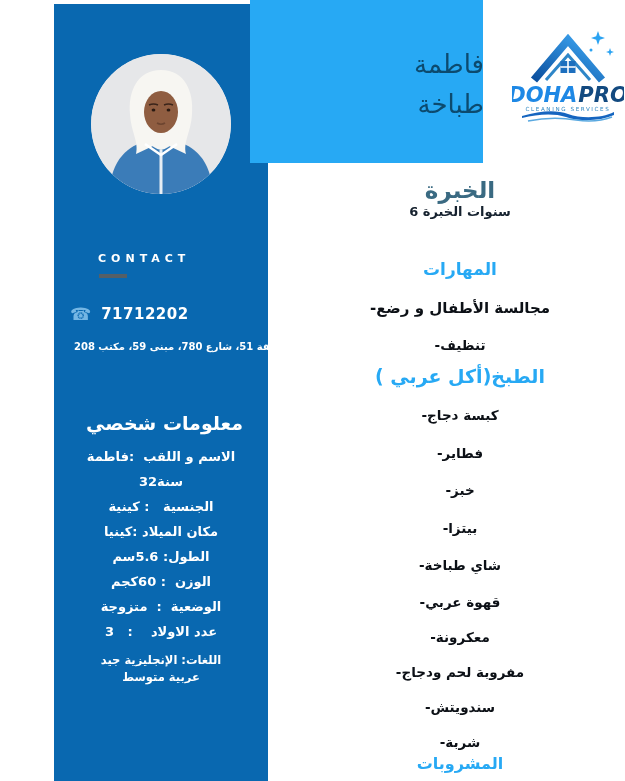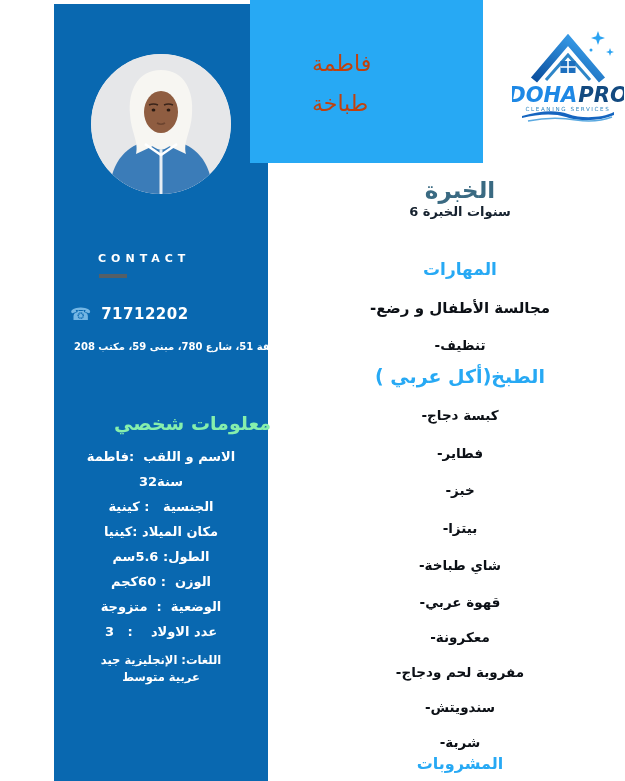--- a/index.html
+++ b/index.html
@@ -11,32 +11,32 @@
   .sidebar{position:absolute;left:36px;top:4px;width:214px;height:777px;background:#0968b0;margin-left:18px;}
   .photo{position:absolute;left:37px;top:50px;width:140px;height:140px;border-radius:50%;overflow:hidden;background:#e6e7e9;}
   .contact-label{position:absolute;left:44px;top:248px;color:#ffffff;font-size:11px;font-weight:bold;letter-spacing:5px;}
   .contact-bar{position:absolute;left:45px;top:270px;width:28px;height:4px;background:#555f66;}
   .phone-row{position:absolute;left:16px;top:300px;width:195px;display:flex;align-items:center;gap:10px;}
   .phone-glyph{font-size:17px;color:#74b6e4;line-height:20px;}
   .phone-num{font-size:15px;font-weight:bold;color:#ffffff;letter-spacing:0.5px;}
   .addr-row{position:absolute;left:14px;top:333px;width:200px;display:flex;align-items:center;gap:6px;}
   .addr-text{font-size:10px;font-weight:bold;color:#ffffff;direction:rtl;white-space:nowrap;flex:1;text-align:center;}
   .pinfo-h{position:absolute;left:0;top:408px;width:221px;text-align:center;direction:rtl;
-           color:#86efac;font-size:19px;font-weight:bold;padding-left:28px;}
+           color:#ffffff;font-size:19px;font-weight:bold;}
   .pinfo-rows{position:absolute;left:0;top:440px;width:214px;text-align:center;direction:rtl;
               color:#ffffff;font-size:13px;font-weight:bold;}
   .pinfo-rows .row{line-height:25px;}
   .langs{position:absolute;left:0;top:648px;width:214px;text-align:center;direction:rtl;
          color:#ffffff;font-size:11.5px;font-weight:bold;}
   .langs .row{line-height:17px;text-align:center;}
   
   .rc{position:absolute;left:250px;top:0;width:375px;height:781px;}
   .header-block{width:233px;height:163px;background:#27a9f4;}
-  .title-wrap{position:absolute;left:62px;top:44px;width:172px;text-align:left;direction:rtl;
-              color:#c2410c;font-size:22px;line-height:40px;}
+  .title-wrap{position:absolute;left:62px;top:44px;width:172px;text-align:right;direction:rtl;
+              color:#0c4a6e;font-size:26px;line-height:40px;}
   .logo{position:absolute;left:262px;top:28px;width:112px;height:96px;}
   .rc-body{padding:14px 0 0 45px;text-align:center;}
   .exp-h{font-size:23px;font-weight:bold;color:#3a6a82;direction:rtl;line-height:26px;}
   .exp-line{font-size:13px;font-weight:bold;color:#16222f;direction:rtl;line-height:18px;}
   .sec-h{color:#27a9f4;font-weight:bold;direction:rtl;}
   .skills-h{margin-top:37px;font-size:17px;line-height:22px;}
   .skills-list{margin-top:12px;}
   .li{font-size:13.5px;font-weight:bold;color:#0c1016;line-height:19px;direction:ltr;margin-top:16px;}
   .skills-list .li:nth-child(1){font-size:15px;line-height:24px;}
   .cook-h{margin-top:8px;font-size:19px;line-height:26px;}

